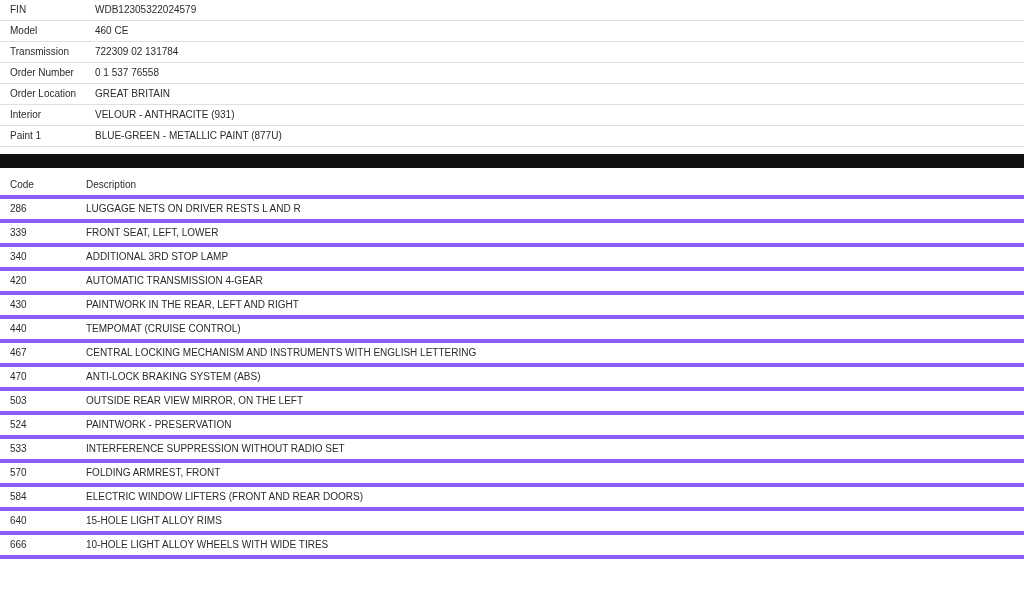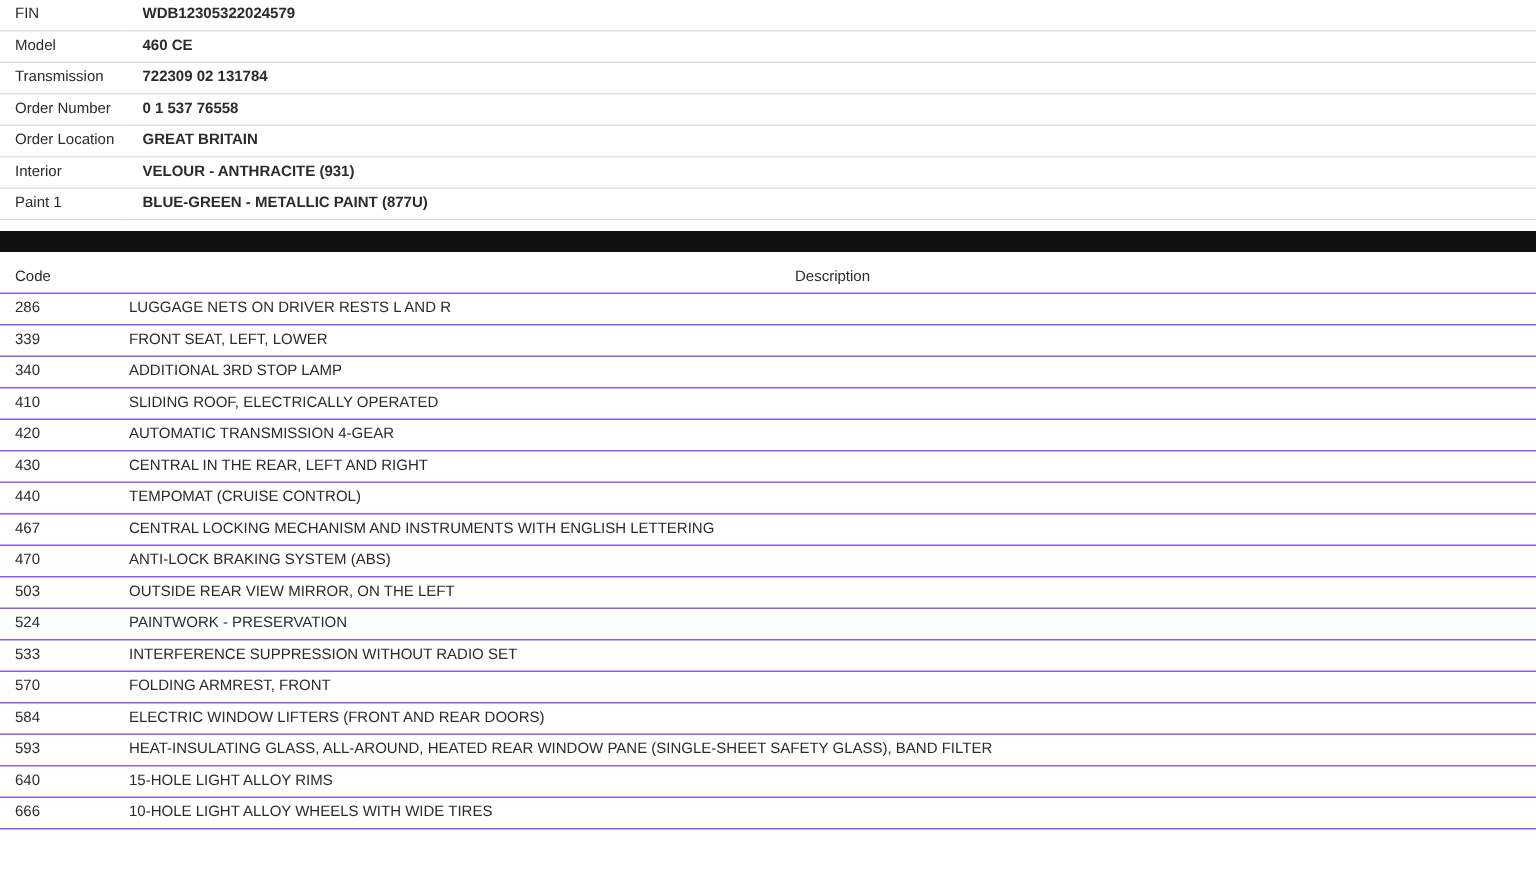--- a/index.html
+++ b/index.html
@@ -39,21 +39,20 @@
     vertical-align: middle;
     white-space: nowrap;
     overflow: hidden;
   }
   .info-table td.label {
     width: 75px;
     color: #2b2b2b;
   }
   .info-table td.value {
     color: #2b2b2b;
-    font-weight: bold;
   }
 
   
   .band {
     height: 14px;
     background: #111111;
     width: 100%;
   }
   .band-gap {
     height: 7px;
@@ -61,21 +60,21 @@
     width: 100%;
   }
 
   
   .codes-table {
     width: 100%;
     border-collapse: collapse;
     table-layout: fixed;
   }
   .codes-table tr {
-    border-bottom: 1px solid #8b5cf6;
+    border-bottom: 4px solid #8b5cf6;
     padding-left: 44px;
   }
   .codes-table th,
   .codes-table td {
     height: 20px;
     padding: 0 0 0 10px;
     font-size: 10px;
     line-height: 20px;
     vertical-align: middle;
     text-align: left;
@@ -92,21 +91,20 @@
   }
   .codes-table td.code-col {
     color: #2b2b2b;
   }
   .codes-table td.desc-col {
     color: #2b2b2b;
     padding-left: 38px;
   }
   .codes-table th.desc-col {
     padding-left: 38px;
-    text-align: center;
   }
 </style>
 </head>
 <body>
 
 <div class="page">
 
   <table class="info-table">
     <tbody>
       <tr>
@@ -158,30 +156,26 @@
       </tr>
       <tr>
         <td class="code-col">339</td>
         <td class="desc-col">FRONT SEAT, LEFT, LOWER</td>
       </tr>
       <tr>
         <td class="code-col">340</td>
         <td class="desc-col">ADDITIONAL 3RD STOP LAMP</td>
       </tr>
       <tr>
-        <td class="code-col">410</td>
-        <td class="desc-col">SLIDING ROOF, ELECTRICALLY OPERATED</td>
-      </tr>
-      <tr>
         <td class="code-col">420</td>
         <td class="desc-col">AUTOMATIC TRANSMISSION 4-GEAR</td>
       </tr>
       <tr>
         <td class="code-col">430</td>
-        <td class="desc-col">CENTRAL IN THE REAR, LEFT AND RIGHT</td>
+        <td class="desc-col">PAINTWORK IN THE REAR, LEFT AND RIGHT</td>
       </tr>
       <tr>
         <td class="code-col">440</td>
         <td class="desc-col">TEMPOMAT (CRUISE CONTROL)</td>
       </tr>
       <tr>
         <td class="code-col">467</td>
         <td class="desc-col">CENTRAL LOCKING MECHANISM AND INSTRUMENTS WITH ENGLISH LETTERING</td>
       </tr>
       <tr>
@@ -202,24 +196,20 @@
       </tr>
       <tr>
         <td class="code-col">570</td>
         <td class="desc-col">FOLDING ARMREST, FRONT</td>
       </tr>
       <tr>
         <td class="code-col">584</td>
         <td class="desc-col">ELECTRIC WINDOW LIFTERS (FRONT AND REAR DOORS)</td>
       </tr>
       <tr>
-        <td class="code-col">593</td>
-        <td class="desc-col">HEAT-INSULATING GLASS, ALL-AROUND, HEATED REAR WINDOW PANE (SINGLE-SHEET SAFETY GLASS), BAND FILTER</td>
-      </tr>
-      <tr>
         <td class="code-col">640</td>
         <td class="desc-col">15-HOLE LIGHT ALLOY RIMS</td>
       </tr>
       <tr>
         <td class="code-col">666</td>
         <td class="desc-col">10-HOLE LIGHT ALLOY WHEELS WITH WIDE TIRES</td>
       </tr>
 
     </tbody>
   </table>

